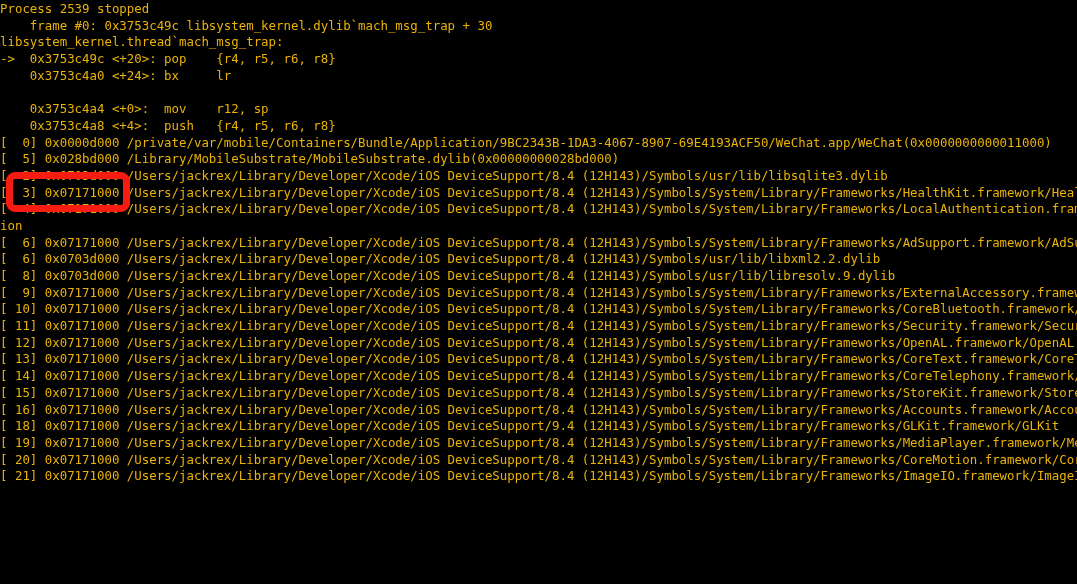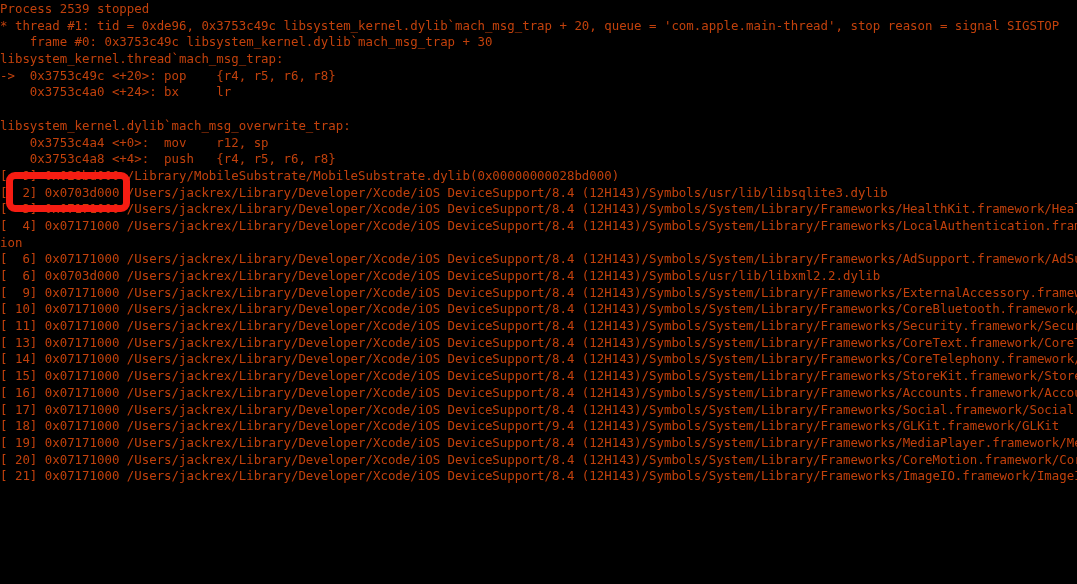--- a/index.html
+++ b/index.html
@@ -45,46 +45,46 @@
     border: 7px solid #f61c12;
     border-radius: 9px;
     box-sizing: content-box;
     pointer-events: none;
     z-index: 5;
   }
 </style>
 </head>
 <body>
 
-<div id="terminal" style="background: rgb(0, 0, 0); color: #c2410c;">
+<div id="terminal" style="background: rgb(0, 0, 0); color: #eab308;">
   <div class="term-body">
       <div class="line">Process 2539 stopped</div>
-      <div class="line">* thread #1: tid = 0xde96, 0x3753c49c libsystem_kernel.dylib`mach_msg_trap + 20, queue = 'com.apple.main-thread', stop reason = signal SIGSTOP</div>
       <div class="line">    frame #0: 0x3753c49c libsystem_kernel.dylib`mach_msg_trap + 30</div>
       <div class="line">libsystem_kernel.thread`mach_msg_trap:</div>
       <div class="line">-&gt;  0x3753c49c &lt;+20&gt;: pop    {r4, r5, r6, r8}</div>
       <div class="line">    0x3753c4a0 &lt;+24&gt;: bx     lr</div>
       <div class="line blank"></div>
-      <div class="line">libsystem_kernel.dylib`mach_msg_overwrite_trap:</div>
       <div class="line">    0x3753c4a4 &lt;+0&gt;:  mov    r12, sp</div>
       <div class="line">    0x3753c4a8 &lt;+4&gt;:  push   {r4, r5, r6, r8}</div>
-      <div class="line">[  9] 0x028bd000 /Library/MobileSubstrate/MobileSubstrate.dylib(0x00000000028bd000)</div>
+      <div class="line">[  0] 0x0000d000 /private/var/mobile/Containers/Bundle/Application/9BC2343B-1DA3-4067-8907-69E4193ACF50/WeChat.app/WeChat(0x0000000000011000)</div>
+      <div class="line">[  5] 0x028bd000 /Library/MobileSubstrate/MobileSubstrate.dylib(0x00000000028bd000)</div>
       <div class="line">[  2] 0x0703d000 /Users/jackrex/Library/Developer/Xcode/iOS DeviceSupport/8.4 (12H143)/Symbols/usr/lib/libsqlite3.dylib</div>
       <div class="line">[  3] 0x07171000 /Users/jackrex/Library/Developer/Xcode/iOS DeviceSupport/8.4 (12H143)/Symbols/System/Library/Frameworks/HealthKit.framework/HealthKit</div>
       <div class="line">[  4] 0x07171000 /Users/jackrex/Library/Developer/Xcode/iOS DeviceSupport/8.4 (12H143)/Symbols/System/Library/Frameworks/LocalAuthentication.framework/LocalAuthenticat</div>
       <div class="line">ion</div>
       <div class="line">[  6] 0x07171000 /Users/jackrex/Library/Developer/Xcode/iOS DeviceSupport/8.4 (12H143)/Symbols/System/Library/Frameworks/AdSupport.framework/AdSupport</div>
       <div class="line">[  6] 0x0703d000 /Users/jackrex/Library/Developer/Xcode/iOS DeviceSupport/8.4 (12H143)/Symbols/usr/lib/libxml2.2.dylib</div>
+      <div class="line">[  8] 0x0703d000 /Users/jackrex/Library/Developer/Xcode/iOS DeviceSupport/8.4 (12H143)/Symbols/usr/lib/libresolv.9.dylib</div>
       <div class="line">[  9] 0x07171000 /Users/jackrex/Library/Developer/Xcode/iOS DeviceSupport/8.4 (12H143)/Symbols/System/Library/Frameworks/ExternalAccessory.framework/Exter</div>
       <div class="line">[ 10] 0x07171000 /Users/jackrex/Library/Developer/Xcode/iOS DeviceSupport/8.4 (12H143)/Symbols/System/Library/Frameworks/CoreBluetooth.framework/CoreBluet</div>
       <div class="line">[ 11] 0x07171000 /Users/jackrex/Library/Developer/Xcode/iOS DeviceSupport/8.4 (12H143)/Symbols/System/Library/Frameworks/Security.framework/Security</div>
+      <div class="line">[ 12] 0x07171000 /Users/jackrex/Library/Developer/Xcode/iOS DeviceSupport/8.4 (12H143)/Symbols/System/Library/Frameworks/OpenAL.framework/OpenAL</div>
       <div class="line">[ 13] 0x07171000 /Users/jackrex/Library/Developer/Xcode/iOS DeviceSupport/8.4 (12H143)/Symbols/System/Library/Frameworks/CoreText.framework/CoreText</div>
       <div class="line">[ 14] 0x07171000 /Users/jackrex/Library/Developer/Xcode/iOS DeviceSupport/8.4 (12H143)/Symbols/System/Library/Frameworks/CoreTelephony.framework/CoreTelep</div>
       <div class="line">[ 15] 0x07171000 /Users/jackrex/Library/Developer/Xcode/iOS DeviceSupport/8.4 (12H143)/Symbols/System/Library/Frameworks/StoreKit.framework/StoreKit</div>
       <div class="line">[ 16] 0x07171000 /Users/jackrex/Library/Developer/Xcode/iOS DeviceSupport/8.4 (12H143)/Symbols/System/Library/Frameworks/Accounts.framework/Accounts</div>
-      <div class="line">[ 17] 0x07171000 /Users/jackrex/Library/Developer/Xcode/iOS DeviceSupport/8.4 (12H143)/Symbols/System/Library/Frameworks/Social.framework/Social</div>
       <div class="line">[ 18] 0x07171000 /Users/jackrex/Library/Developer/Xcode/iOS DeviceSupport/9.4 (12H143)/Symbols/System/Library/Frameworks/GLKit.framework/GLKit</div>
       <div class="line">[ 19] 0x07171000 /Users/jackrex/Library/Developer/Xcode/iOS DeviceSupport/8.4 (12H143)/Symbols/System/Library/Frameworks/MediaPlayer.framework/MediaPlayer</div>
       <div class="line">[ 20] 0x07171000 /Users/jackrex/Library/Developer/Xcode/iOS DeviceSupport/8.4 (12H143)/Symbols/System/Library/Frameworks/CoreMotion.framework/CoreMotion</div>
       <div class="line">[ 21] 0x07171000 /Users/jackrex/Library/Developer/Xcode/iOS DeviceSupport/8.4 (12H143)/Symbols/System/Library/Frameworks/ImageIO.framework/ImageIO</div>
     </div>
   <div class="annot-rect" style="border-color: rgb(246, 28, 18);"></div>
 </div>
 
 </body></html>

